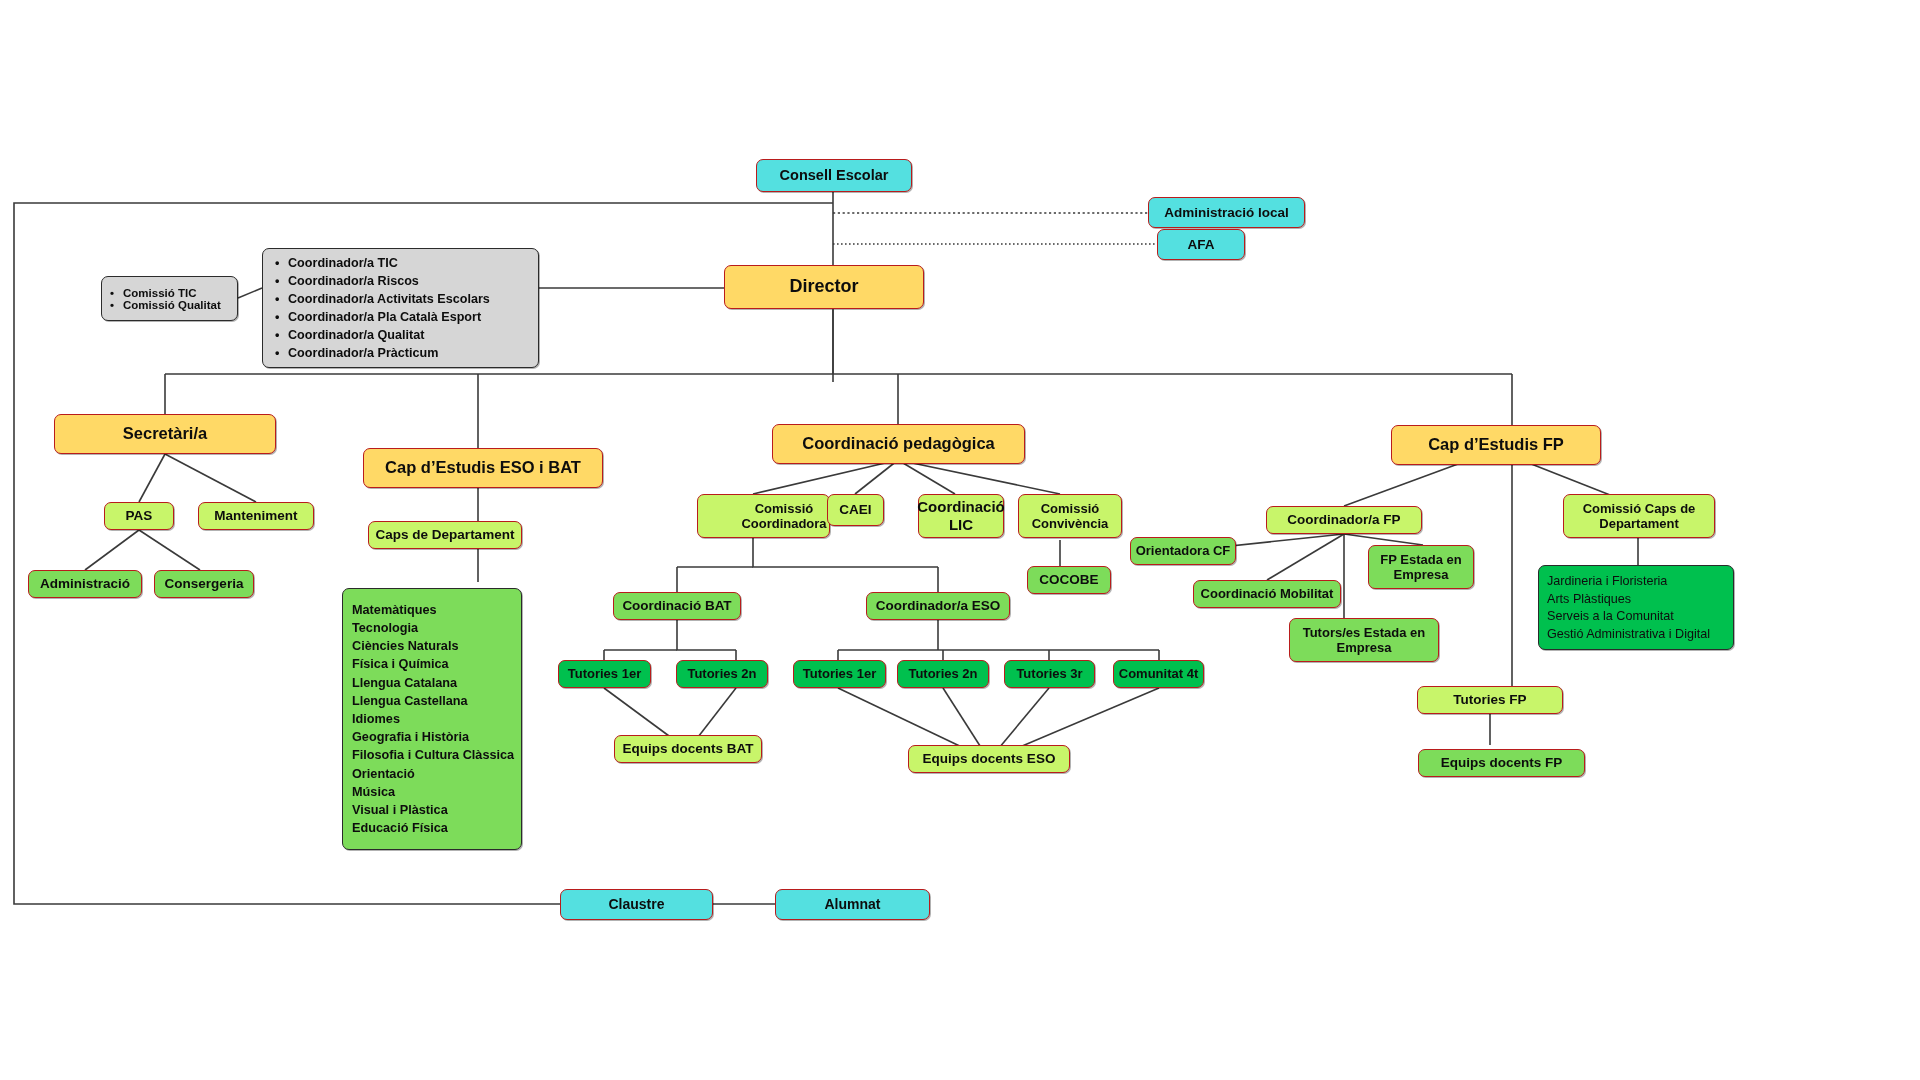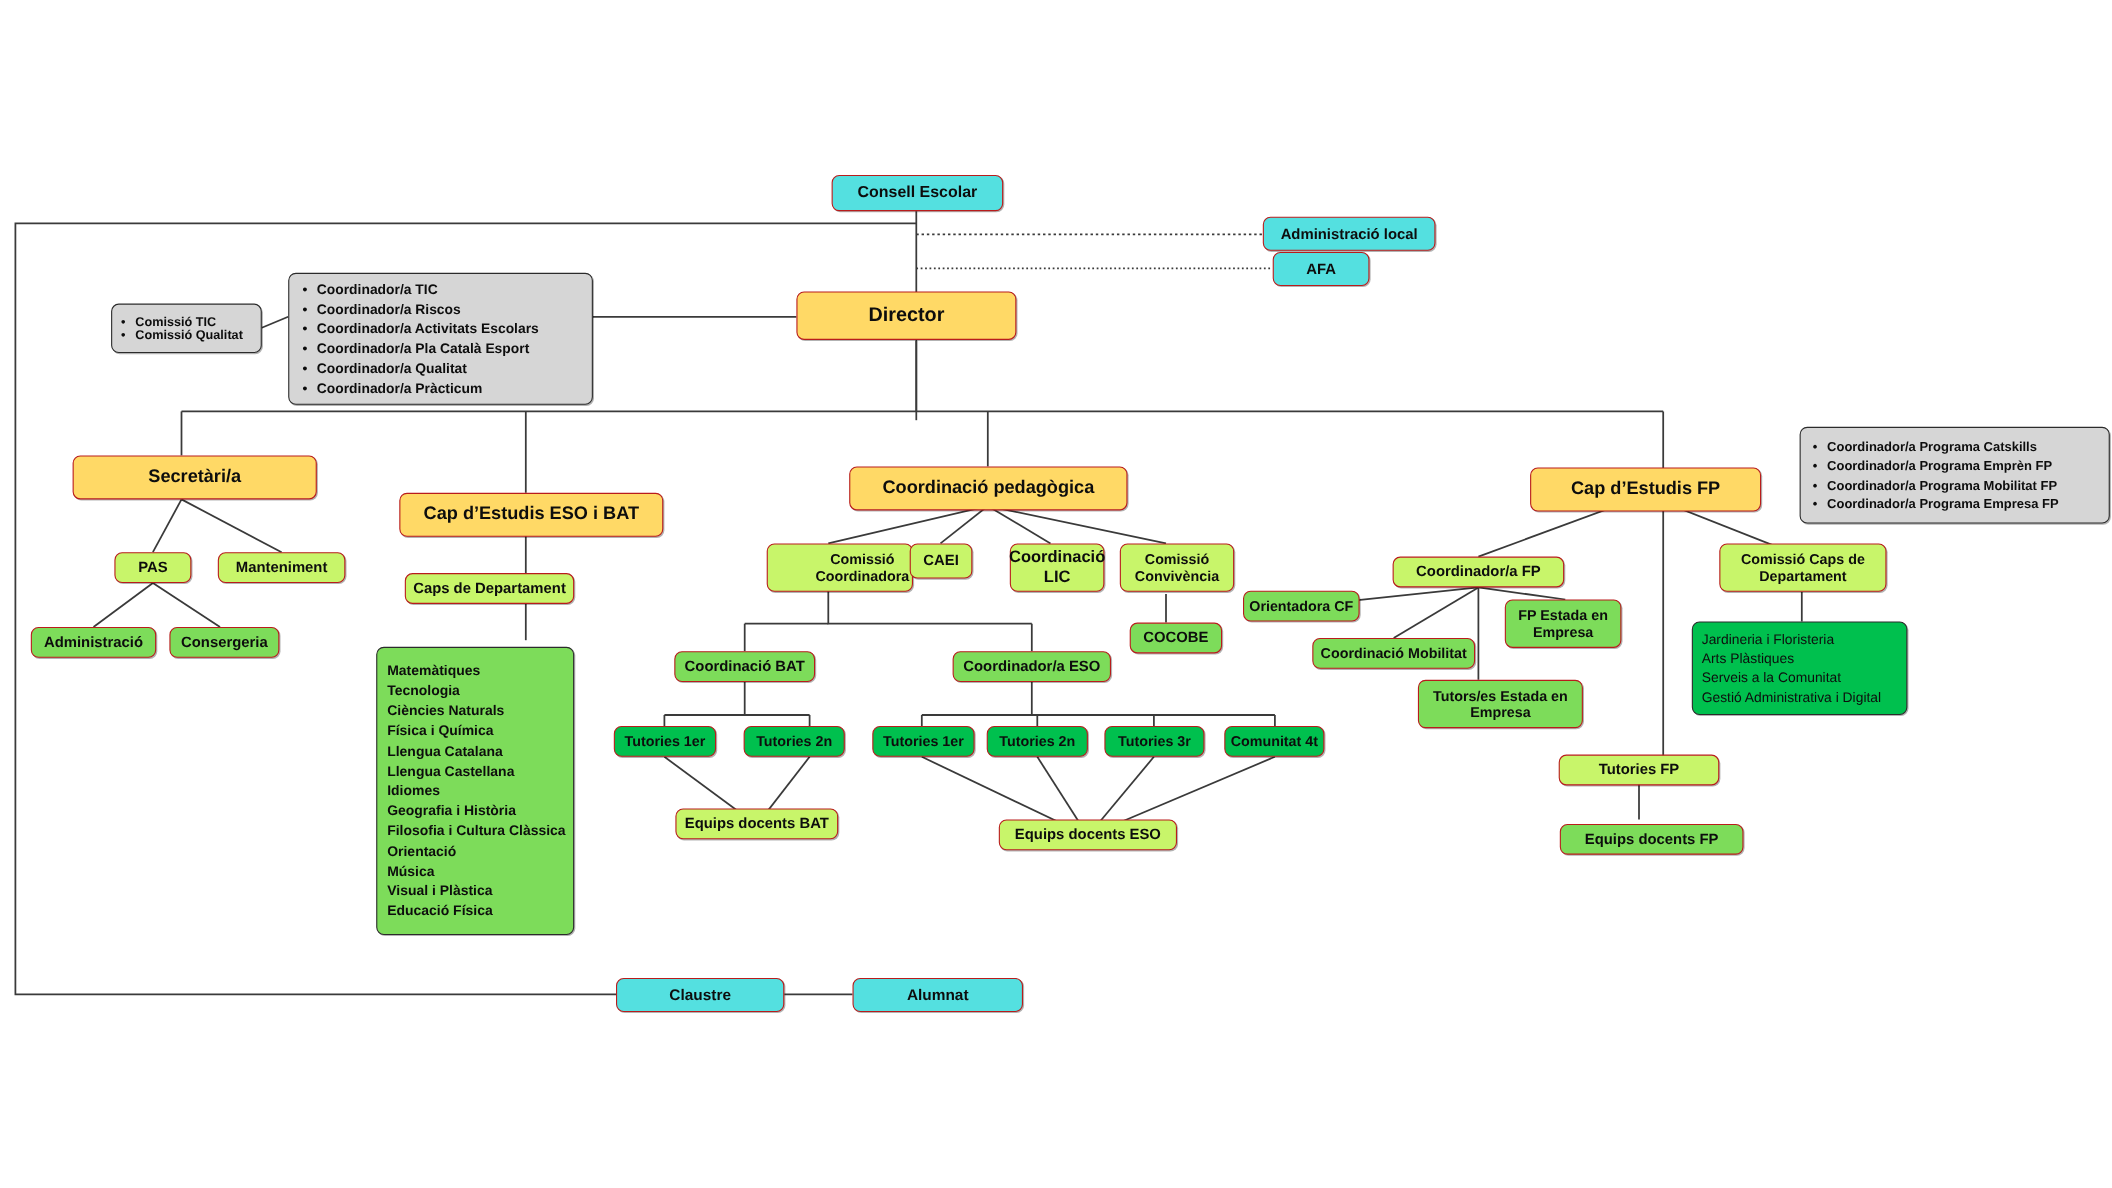--- a/index.html
+++ b/index.html
@@ -159,21 +159,21 @@
     <ul>
       <li style="margin-bottom:4px;">Coordinador/a TIC</li>
       <li style="margin-bottom:4px;">Coordinador/a Riscos</li>
       <li style="margin-bottom:4px;">Coordinador/a Activitats Escolars</li>
       <li style="margin-bottom:4px;">Coordinador/a Pla Català Esport</li>
       <li style="margin-bottom:4px;">Coordinador/a Qualitat</li>
       <li>Coordinador/a Pràcticum</li>
     </ul>
   </div>
 
-  <div class="node yellow" style="left:66px;top:414px;width:222px;height:40px;font-size:16.5px;">
+  <div class="node yellow" style="left:54px;top:414px;width:222px;height:40px;font-size:16.5px;">
     <span>Secretàri/a</span>
   </div>
 
   <div class="node lgreen" style="left:104px;top:502px;width:70px;height:28px;font-size:13.5px;">
     <span>PAS</span>
   </div>
 
   <div class="node lgreen" style="left:198px;top:502px;width:116px;height:28px;font-size:13.5px;">
     <span>Manteniment</span>
   </div>
@@ -273,28 +273,20 @@
   </div>
 
   <div class="node lgreen" style="left:908px;top:745px;width:162px;height:28px;font-size:13.5px;">
     <span>Equips docents ESO</span>
   </div>
 
   <div class="node yellow" style="left:1391px;top:425px;width:210px;height:40px;font-size:16.5px;">
     <span>Cap d’Estudis FP</span>
   </div>
 
-  <div class="listbox gray bulleted" style="left:1636px;top:388px;width:282px;height:88px;padding:7px 9px;font-size:11.8px;">
-    <ul>
-      <li style="margin-bottom:3.6px;">Coordinador/a Programa Catskills</li>
-      <li style="margin-bottom:3.6px;">Coordinador/a Programa Emprèn FP</li>
-      <li style="margin-bottom:3.6px;">Coordinador/a Programa Mobilitat FP</li>
-      <li>Coordinador/a Programa Empresa FP</li>
-    </ul>
-  </div>
 
   <div class="node lgreen" style="left:1266px;top:506px;width:156px;height:28px;font-size:13.5px;">
     <span>Coordinador/a FP</span>
   </div>
 
   <div class="node mgreen" style="left:1130px;top:537px;width:106px;height:28px;font-size:13px;">
     <span>Orientadora CF</span>
   </div>
 
   <div class="node mgreen" style="left:1193px;top:580px;width:148px;height:28px;font-size:13px;">

